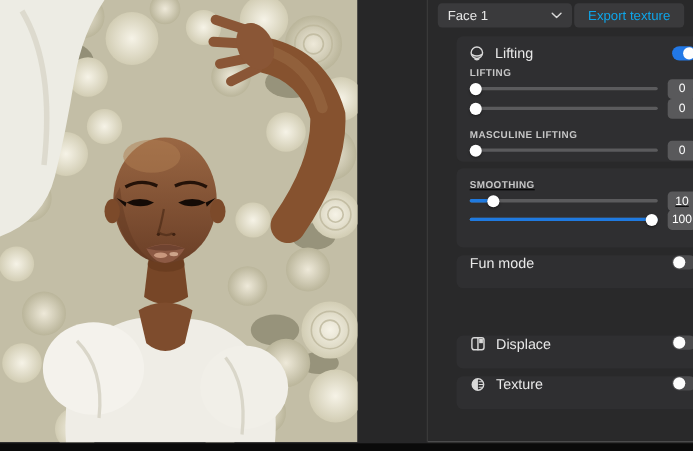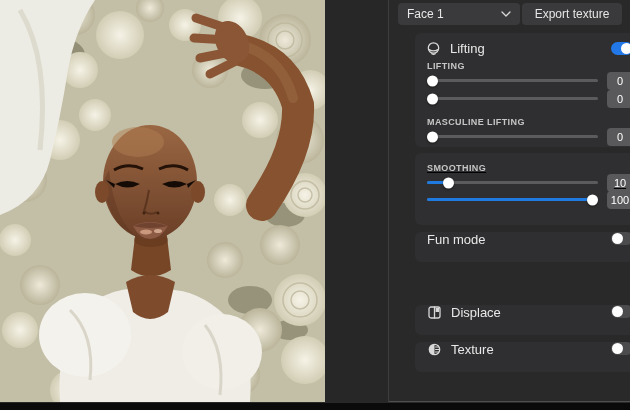--- a/index.html
+++ b/index.html
@@ -10,21 +10,21 @@
   .photo-area svg{display:block;}
   .vdivider{position:absolute;left:388px;top:0;width:1px;height:402px;background:#3d3d3e;}
   .bottom-bar{position:absolute;left:0;top:403px;width:630px;height:7px;background:#0a0a0a;}
   
   .panel{position:absolute;left:389px;top:0;width:241px;height:402px;background:#29292a;
          border-bottom:1px solid #4f4f50;box-sizing:border-box;}
   .toolbar{position:absolute;left:9px;top:3px;width:224px;height:22px;display:flex;gap:2px;}
   .select{width:122px;height:22px;background:#3a3a3c;border-radius:4px;display:flex;
           align-items:center;justify-content:space-between;padding:0 9px;box-sizing:border-box;
           color:#e8e8e8;font-size:12px;cursor:pointer;}
-  .btn{flex:1;height:22px;background:#3a3a3c;border-radius:4px;color:#e5e5e5;font-size:12px;
+  .btn{flex:1;height:22px;background:#3a3a3c;border-radius:4px;color:#0ea5e9;font-size:12px;
        display:flex;align-items:center;justify-content:center;cursor:pointer;}
   .card{position:absolute;left:26px;width:224px;background:#2f2f31;border-radius:6px;box-sizing:border-box;}
   #card-lifting{top:33px;height:114px;}
   #card-smooth{top:153px;height:72px;}
   .sect{display:flex;align-items:flex-start;height:30px;padding:0 6px 0 12px;}
   #sect-fun{top:232px;}#sect-makeup{top:269px;}#sect-displace{top:305px;}
   #sect-texture{top:342px;}#sect-reshape{top:379px;}
   .card-header{display:flex;align-items:center;height:30px;padding:0 6px 0 11px;}
   .card-header .title,.sect .title{font-size:13px;color:#e8e8e8;margin-left:9px;}
   .sect .title.noicon{margin-left:0;}

